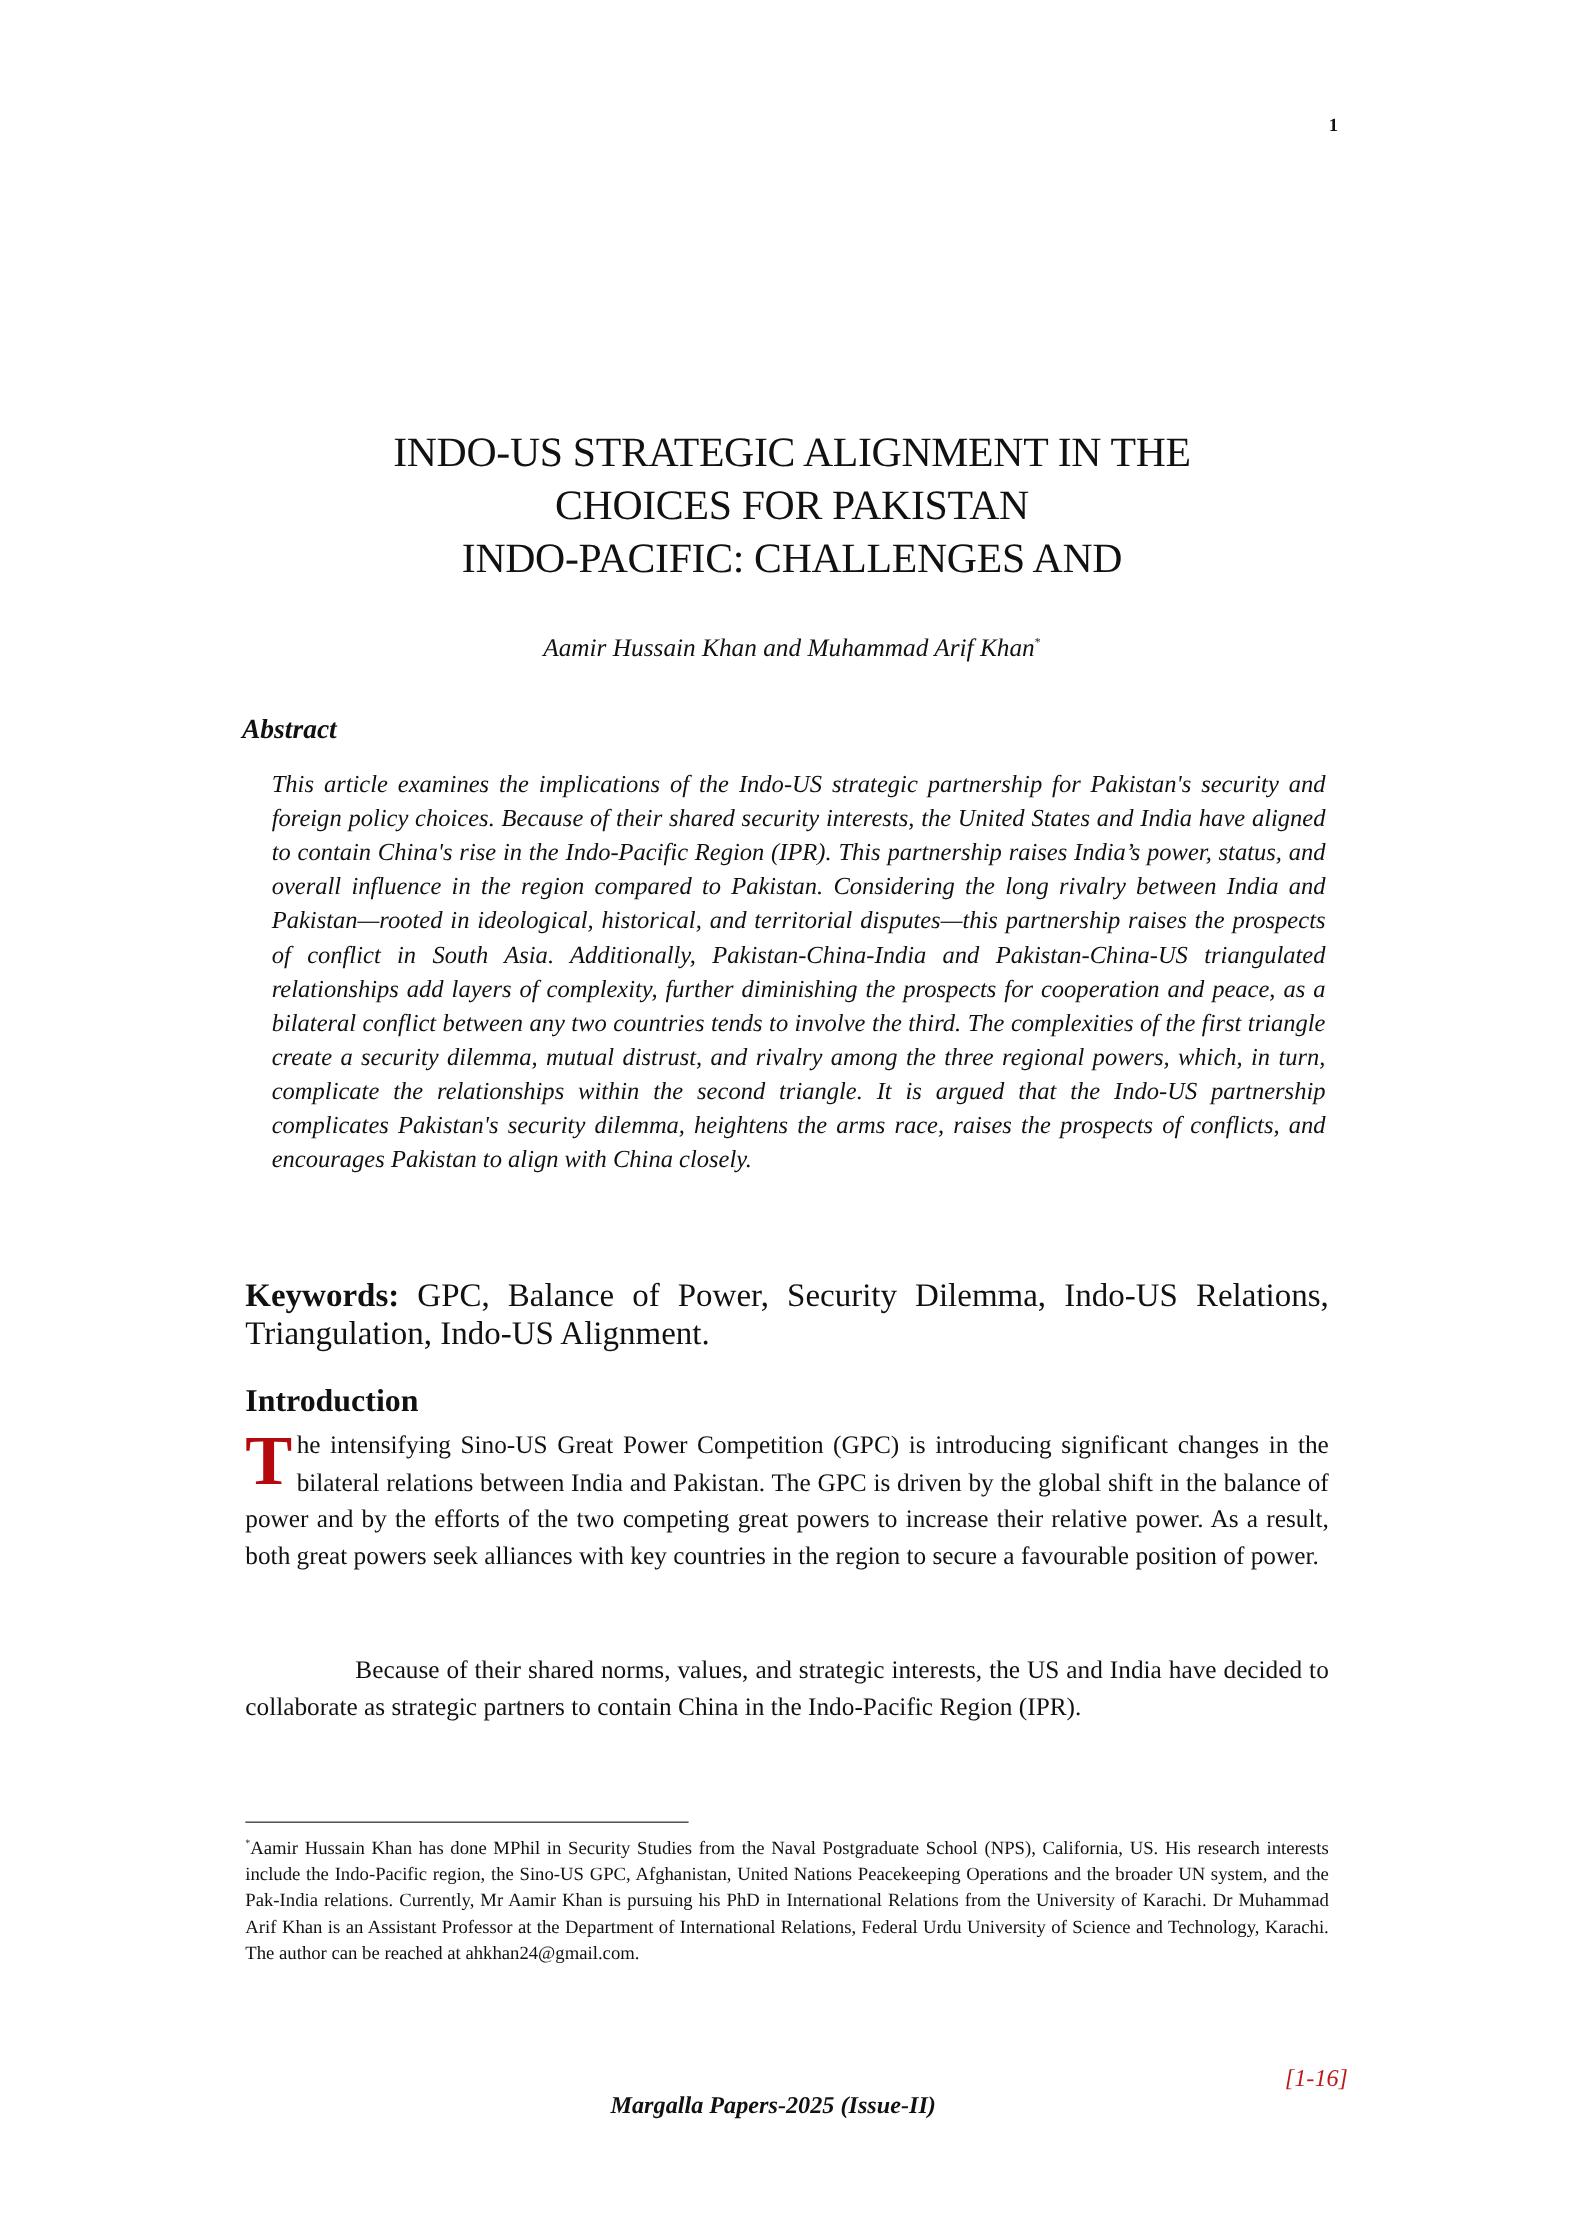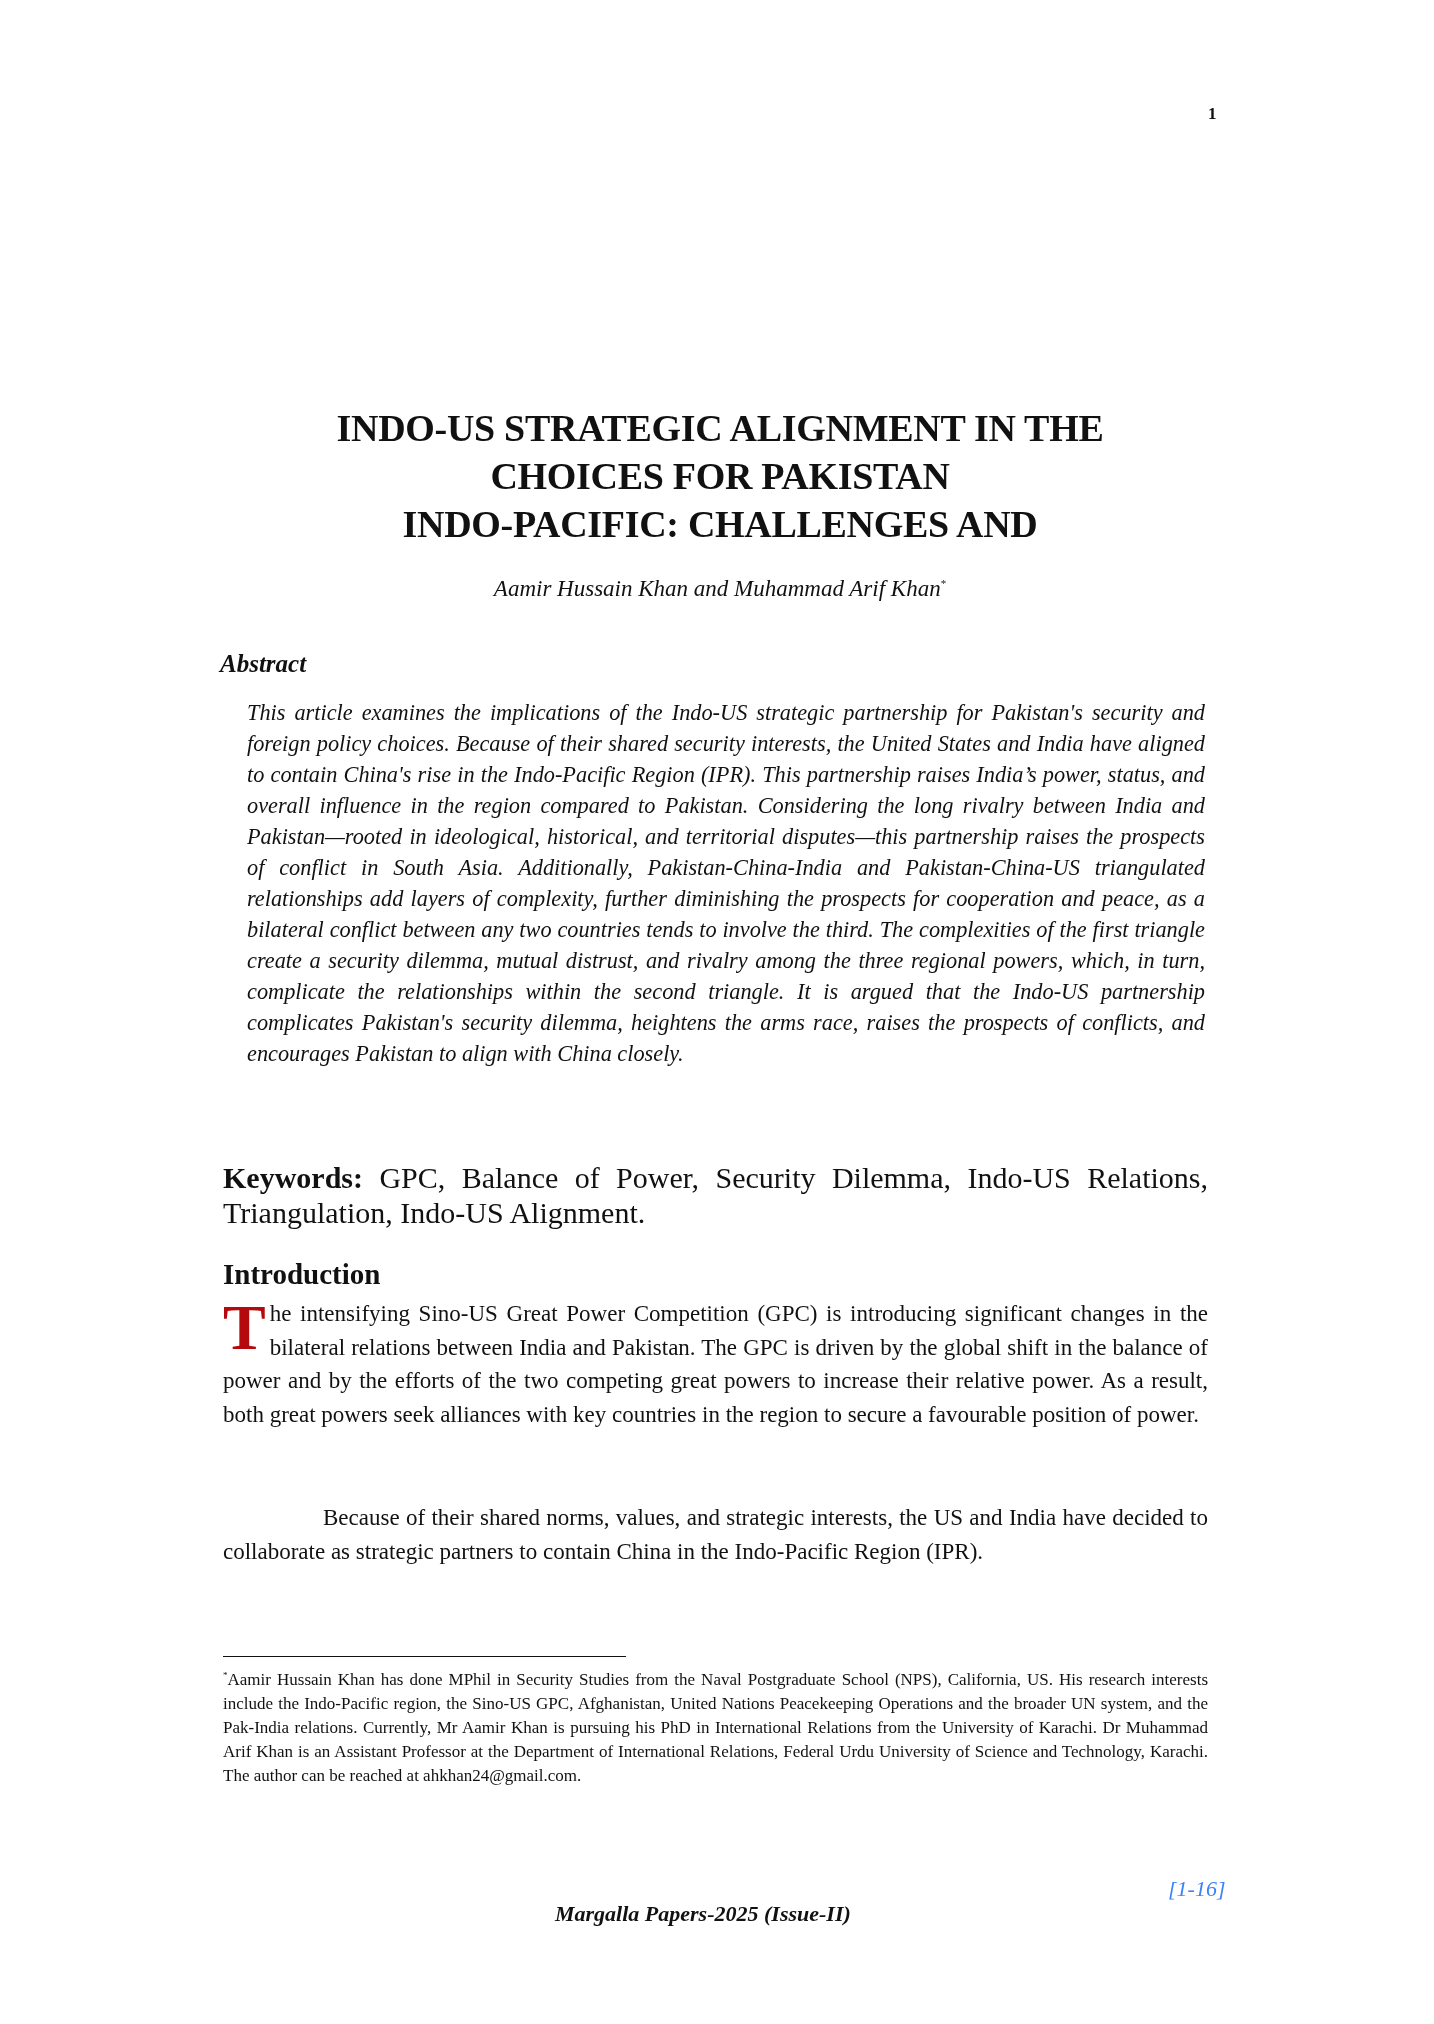--- a/index.html
+++ b/index.html
@@ -4,22 +4,22 @@
 <style>
   html, body { margin: 0; padding: 0; background: #ffffff; }
   body {
     width: 1434px; height: 2024px; position: relative; overflow: hidden;
     font-family: "Liberation Serif", "DejaVu Serif", serif; color: #111;
   }
   .page-number {
     position: absolute; top: 104px; left: 1208px; font-size: 17px; font-weight: bold;
   }
   .title {
-    position: absolute; top: 404px; left: 220px; width: 1000px;
-    text-align: center; font-weight: bold; font-size: 38px; line-height: 48px;
+    position: absolute; top: 388px; left: 220px; width: 1000px;
+    text-align: center; font-weight: normal; font-size: 38px; line-height: 48px;
     letter-spacing: -0.3px;
   }
   .authors {
     position: absolute; top: 576px; left: 220px; width: 1000px;
     text-align: center; font-style: italic; font-size: 23px;
   }
   .authors sup { font-size: 11px; font-style: normal; vertical-align: 9px; }
   .abstract-heading {
     position: absolute; top: 650px; left: 220px; width: 1000px; 
     font-style: italic; font-weight: bold; font-size: 25px;
@@ -56,21 +56,21 @@
     position: absolute; top: 1663px; left: 223px; width: 985px;
     font-size: 17px; line-height: 24px; text-align: justify;
   }
   .footnote sup { font-size: 9px; vertical-align: 7px; }
   .footer-journal {
     position: absolute; top: 1876px; left: 555px;
     font-style: italic; font-weight: bold; font-size: 22px; margin-top: 25px;
   }
   .footer-pages {
     position: absolute; top: 1876px; left: 1168px;
-    font-style: italic; font-size: 22px; color: #3b82f6;
+    font-style: italic; font-size: 22px; color: #b91c1c;
   }
 </style>
 </head>
 <body>
 
 <div class="page-number">1</div>
 
 <div class="title">
   <div>INDO-US STRATEGIC ALIGNMENT IN THE</div>
   <div>CHOICES FOR PAKISTAN</div>

